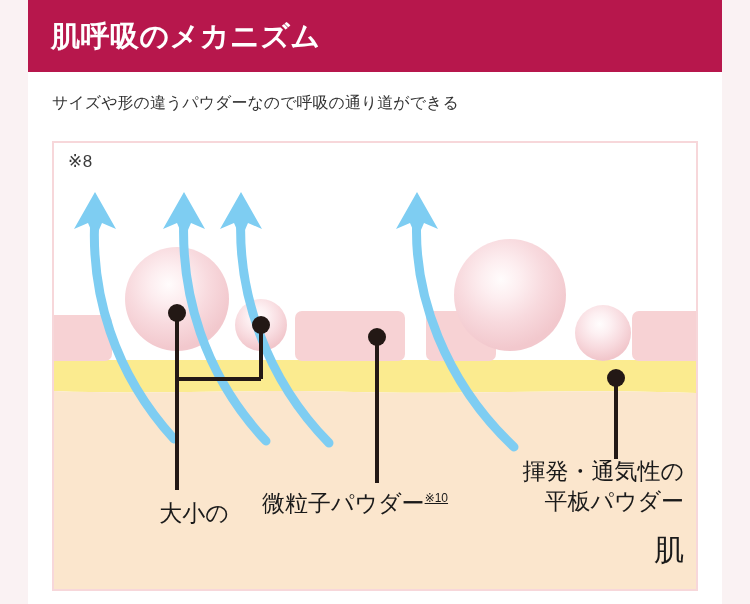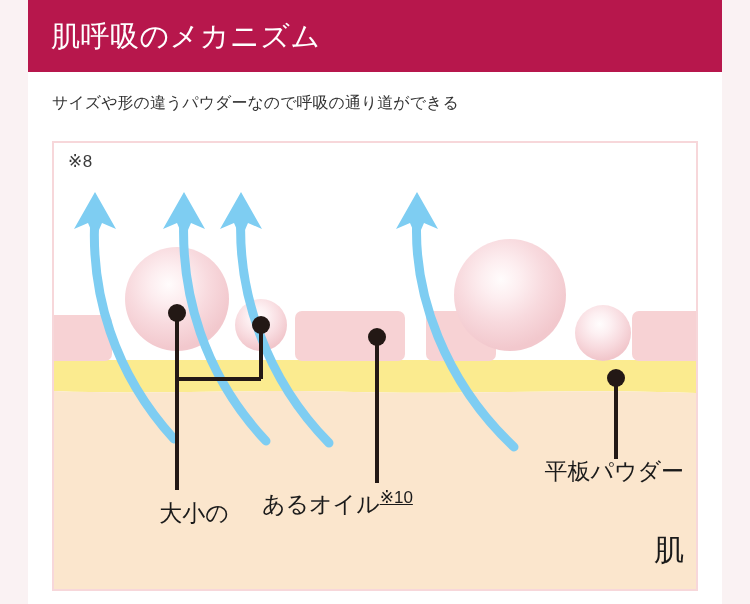--- a/index.html
+++ b/index.html
@@ -33,21 +33,21 @@
     width: 694px;
     height: 72px;
     background: #b7174c;
     display: flex;
     align-items: center;
   }
   #header-title {
     margin-left: 23px;
     color: #ffffff;
     font-size: 29px;
-    font-weight: normal;
+    font-weight: bold;
     letter-spacing: 0.5px;
     line-height: 1;
     white-space: nowrap;
   }
 
   
   #subtitle {
     position: absolute;
     left: 52px;
     top: 88px;
@@ -89,21 +89,21 @@
 
   
   .diagram-label {
     position: absolute;
     color: #1a1a1a;
     font-size: 23px;
     line-height: 30px;
     white-space: nowrap;
   }
   .sup {
-    font-size: 17px;
+    font-size: 12px;
     vertical-align: super;
     letter-spacing: 0;
     text-decoration: underline;
   }
 
   #label-fine-powder {
     left: 10px;
     top: 355px;
     width: 260px;
     text-align: center;
@@ -210,22 +210,23 @@
     </g>
   </svg>
 
   <div id="note-8">※8</div>
 
   <div id="label-fine-powder" class="diagram-label">
     <div>大小の</div>
   </div>
 
   <div id="label-flat-powder" class="diagram-label">
-    <span>あるオイル</span><span class="sup">※10</span>
+    <span>微粒子パウダー</span><span class="sup">※10</span>
   </div>
 
   <div id="label-oil" class="diagram-label">
+    <div>揮発・通気性の</div>
     <div>平板パウダー</div>
   </div>
 
   <div id="label-skin" class="diagram-label">肌</div>
 
 </div>
 
 </body></html>

